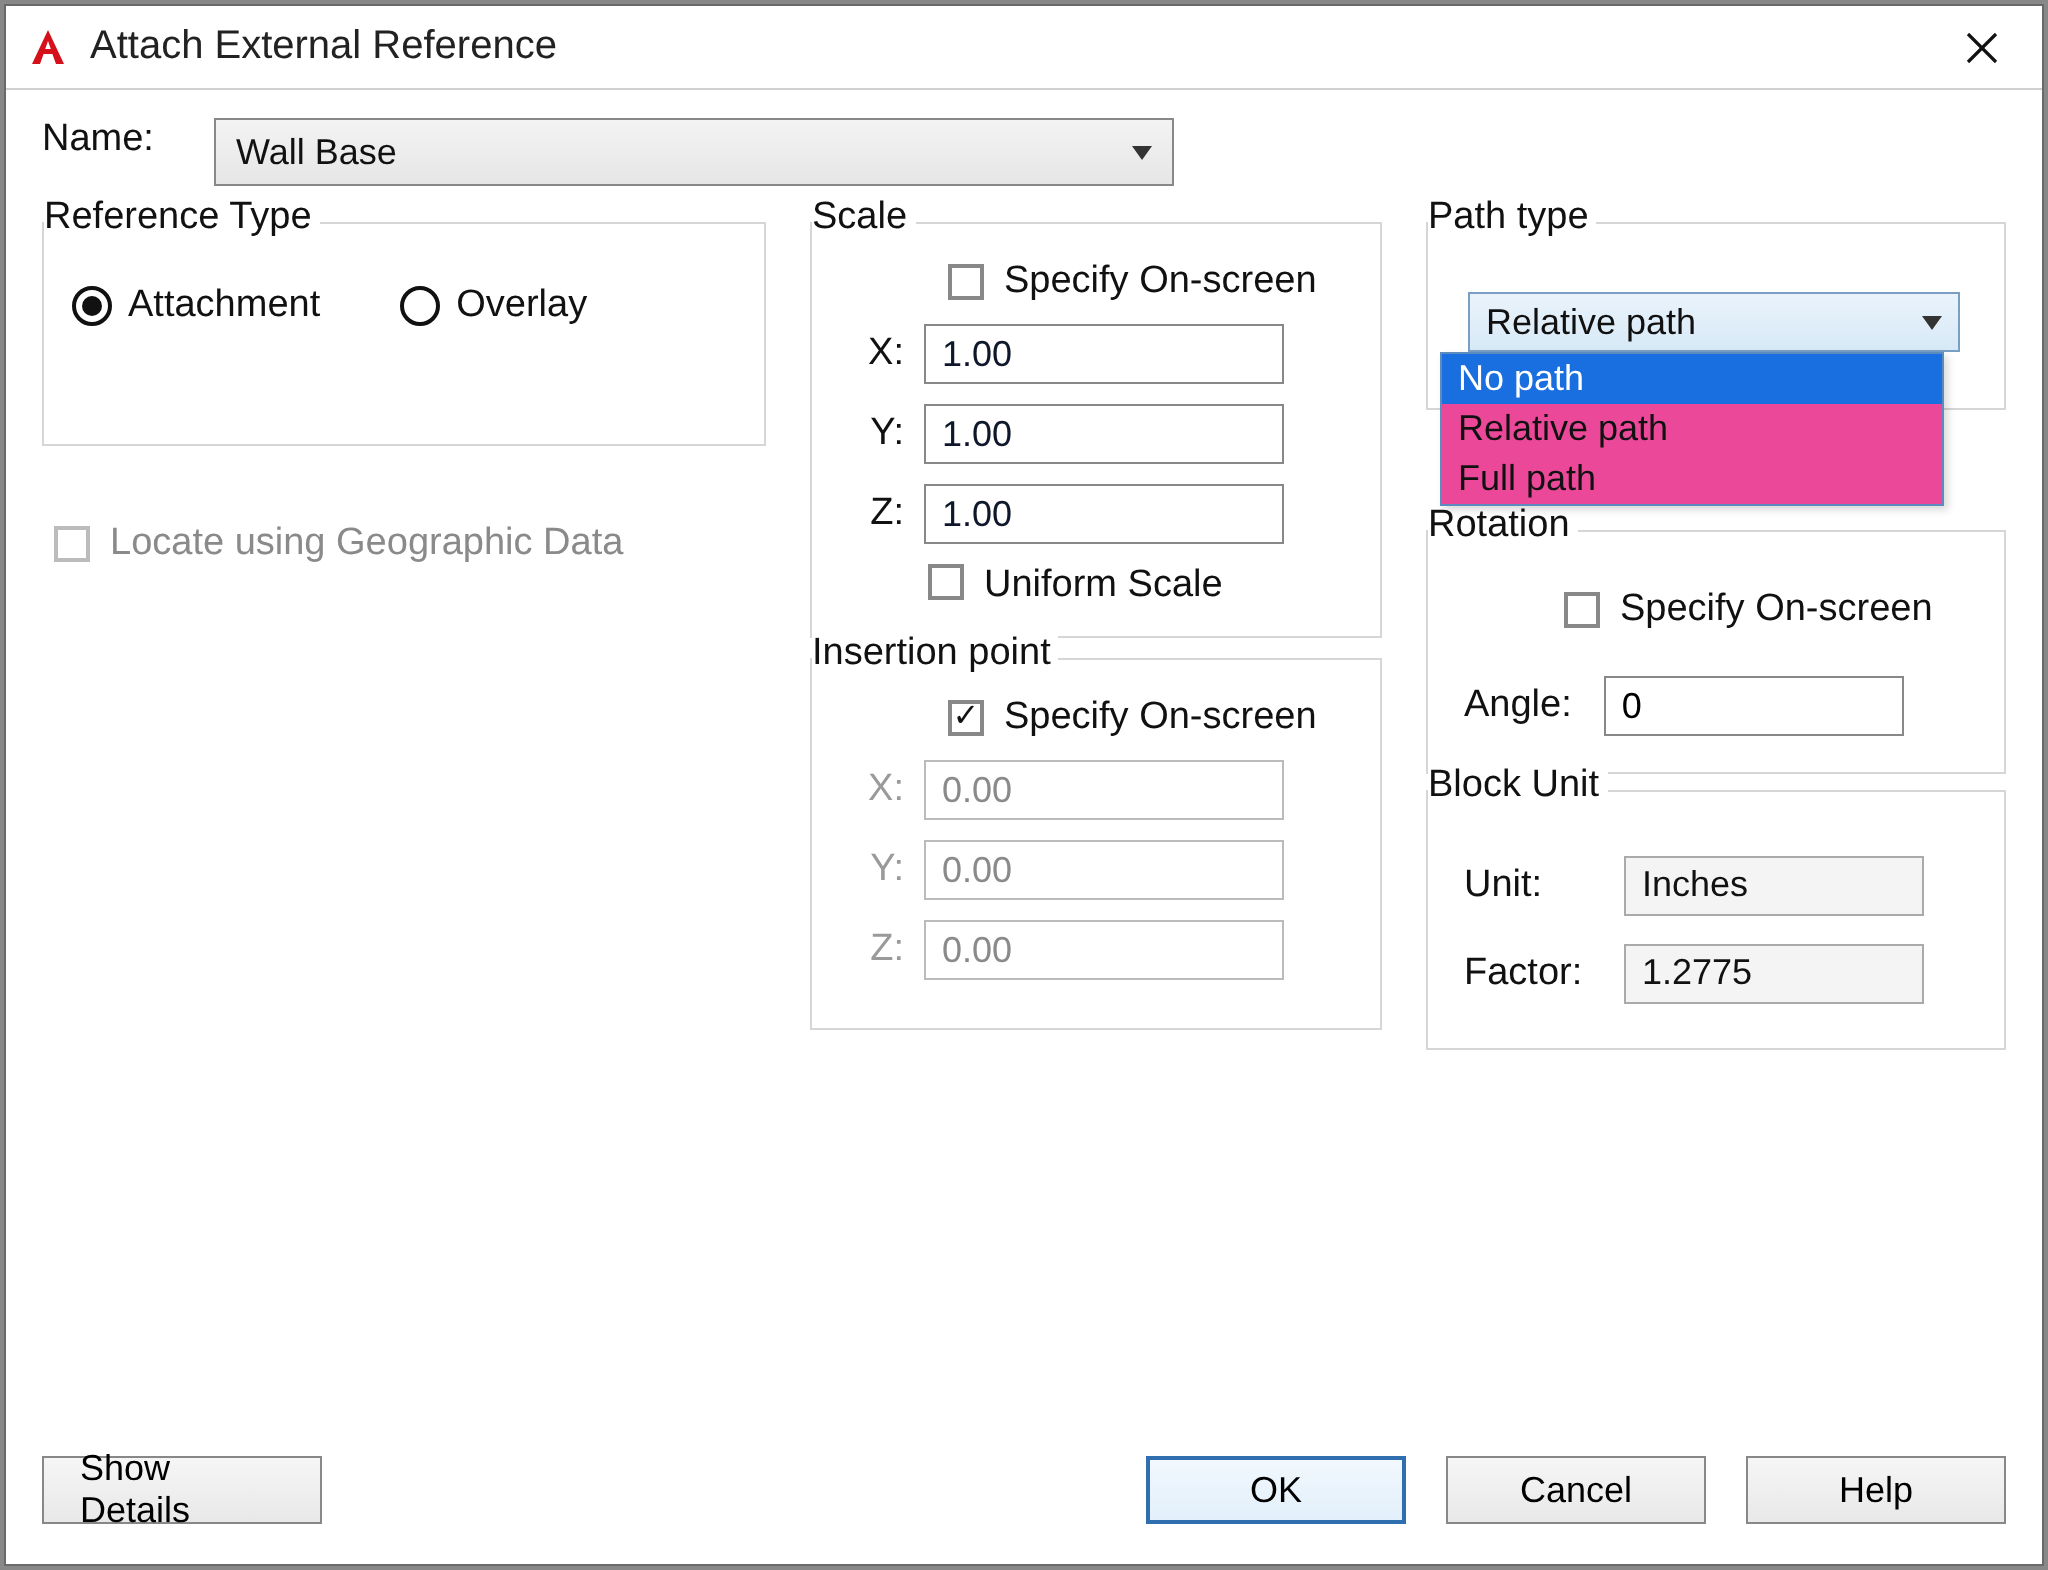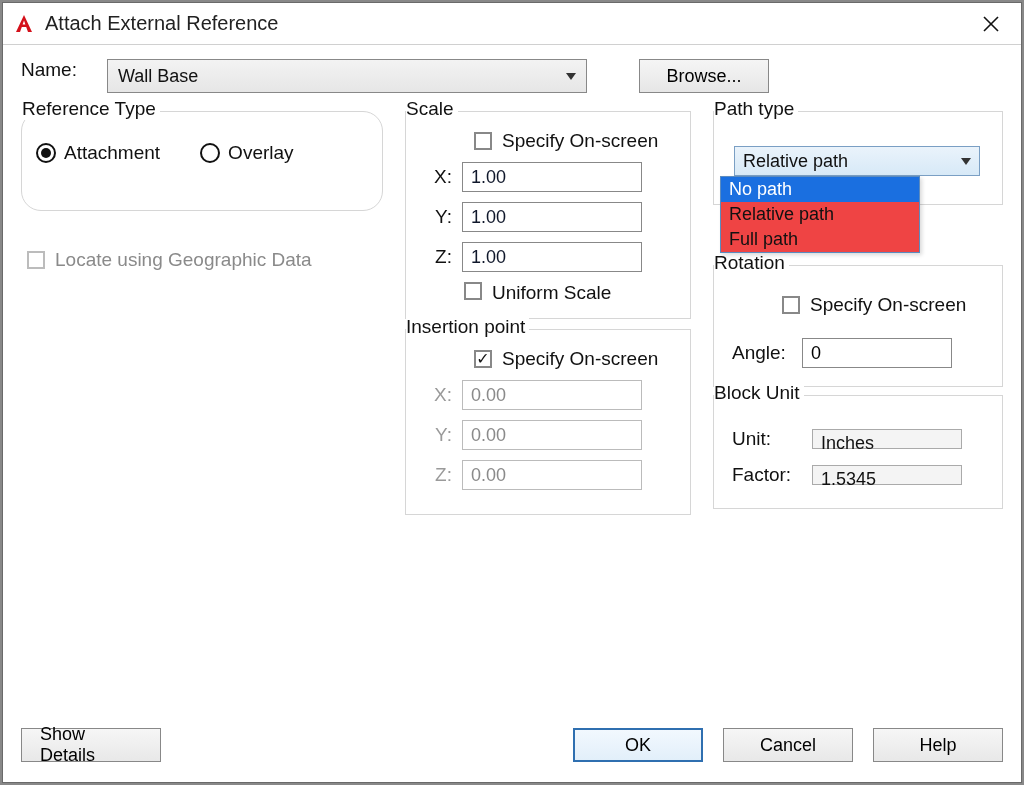--- a/index.html
+++ b/index.html
@@ -59,21 +59,21 @@
   .pc-room2 { position:absolute; left:156px; top:150px; width:112px; height:60px; border:2px solid #1020d0; }
   .pc-corridor { position:absolute; left:108px; top:118px; width:168px; height:38px; background:repeating-linear-gradient(90deg,#1020d0 0 2px, transparent 2px 8px); opacity:.7;}
   .pc-cyan1 { position:absolute; left:140px; top:124px; width:40px; height:14px; background:#28e0e0; }
   .pc-cyan2 { position:absolute; left:200px; top:126px; width:24px; height:12px; background:#28e0e0; }
   .pc-cyan3 { position:absolute; left:200px; top:222px; width:28px; height:10px; background:#28e0e0; }
   .pc-mag1 { position:absolute; left:108px; top:50px; width:60px; height:2px; background:#e040e0; }
   .pc-mag2 { position:absolute; left:108px; top:224px; width:48px; height:2px; background:#e040e0; }
   .pc-tick1 { position:absolute; left:258px; top:16px; width:12px; height:2px; background:#000; }
   .pc-tick1b { position:absolute; left:268px; top:14px; width:2px; height:10px; background:#000; }
 
-  .reftype-box { height: 100px; border-radius: 20px; }
+  .reftype-box { height: 112px; }
   .radio-row { display:flex; gap:40px; margin-top:12px; align-items:center; }
   .radio {
     width:20px; height:20px; border:2px solid #111; border-radius:50%; display:inline-flex;
     align-items:center; justify-content:center; margin-right:8px; vertical-align:middle;
   }
   .radio.checked::after { content:""; width:10px; height:10px; background:#111; border-radius:50%; }
   .radio-label { font-size:19px; color:#111; display:flex; align-items:center; }
 
   .geo-row { display:flex; align-items:center; margin-top: 16px; margin-left: 6px; }
   .checkbox {
@@ -100,35 +100,35 @@
   .combo-closed {
     width: 246px; height: 30px; border:1px solid #7a9fc4; background: linear-gradient(#eaf3fb,#d7e9f7);
     display:flex; align-items:center; padding:0 8px; font-size:18px; position:relative; color:#111;
     margin-top: 16px; margin-left: 6px;
   }
   .combo-closed::after{
     content:""; position:absolute; right:8px; top:11px;
     border-left:5px solid transparent; border-right:5px solid transparent; border-top:7px solid #333;
   }
   .combo-dropdown {
-    position:absolute; left: 6px; top: 64px; width: 200px; border:1px solid #5b8bbf;
-    background:#ef4444; z-index: 50; box-shadow: 2px 2px 4px rgba(0,0,0,.15);
+    position:absolute; left: 6px; top: 64px; width: 252px; border:1px solid #5b8bbf;
+    background:#ec4899; z-index: 50; box-shadow: 2px 2px 4px rgba(0,0,0,.15);
   }
   .combo-item { padding: 2px 8px; font-size:18px; color:#111; }
   .combo-item.selected { background:#1a6fe0; color:#fff; }
 
   .rotation-box { margin-top: 60px; }
   .angle-row { display:flex; align-items:center; gap: 16px; margin: 22px 0 4px 4px; }
   .angle-label { font-size:19px; color:#111; }
   .angle-input { width: 150px; height:30px; border:1px solid #888; padding:3px 8px; font-size:18px; }
 
   .blockunit-box { margin-top: 8px; }
   .unit-row { display:flex; align-items:center; gap: 20px; margin: 14px 0 8px 4px; }
   .unit-label { font-size:19px; color:#111; width:60px; }
-  .unit-field { width:150px; height:20px; border:1px solid #aaa; background:#f4f4f4; padding:3px 8px; font-size:18px; color:#111;}
+  .unit-field { width:150px; height:30px; border:1px solid #aaa; background:#f4f4f4; padding:3px 8px; font-size:18px; color:#111;}
 
   .footer {
     height: 60px; border-top: 0; display:flex; align-items:center; padding: 0 18px 14px 18px; gap: 20px;
   }
   .btn {
     height: 34px; border:1px solid #888; background: linear-gradient(#f6f6f6,#e8e8e8);
     display:flex; align-items:center; justify-content:center; font-size:18px; padding: 0 18px;
   }
   .btn.primary { border:2px solid #2f6fb0; background: linear-gradient(#f2f8fe,#e2effa); }
   .footer-spacer { flex:1; }
@@ -156,23 +156,20 @@
       </svg>
     </div>
   </div>
 
   <div class="content">
 
     <div class="name-row">
       <div class="name-label">Name:</div>
       <div class="name-select">
         <span>Wall Base</span>
-      </div>
-      <div class="browse-btn">
-        <span>Browse...</span>
       </div>
     </div>
 
     <div class="cols">
 
       <div class="col-left">
 
         <div class="group reftype-box">
           <div class="group-title">Reference Type</div>
           <div class="radio-row">
@@ -265,21 +262,21 @@
         </div>
 
         <div class="group blockunit-box">
           <div class="group-title">Block Unit</div>
           <div class="unit-row">
             <span class="unit-label">Unit:</span>
             <div class="unit-field">Inches</div>
           </div>
           <div class="unit-row">
             <span class="unit-label">Factor:</span>
-            <div class="unit-field">1.5345</div>
+            <div class="unit-field">1.2775</div>
           </div>
         </div>
       </div>
     </div>
   </div>
 
   <div class="footer">
     <div class="btn showdetails">
       <span>Show Details</span>
     </div>

